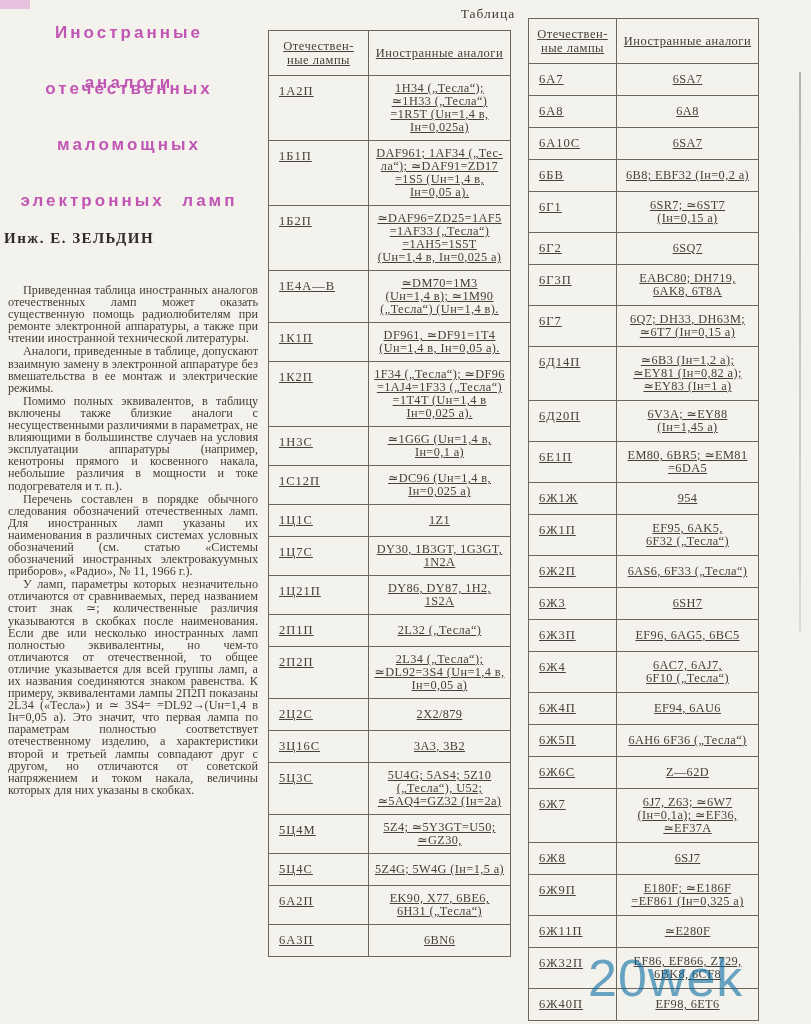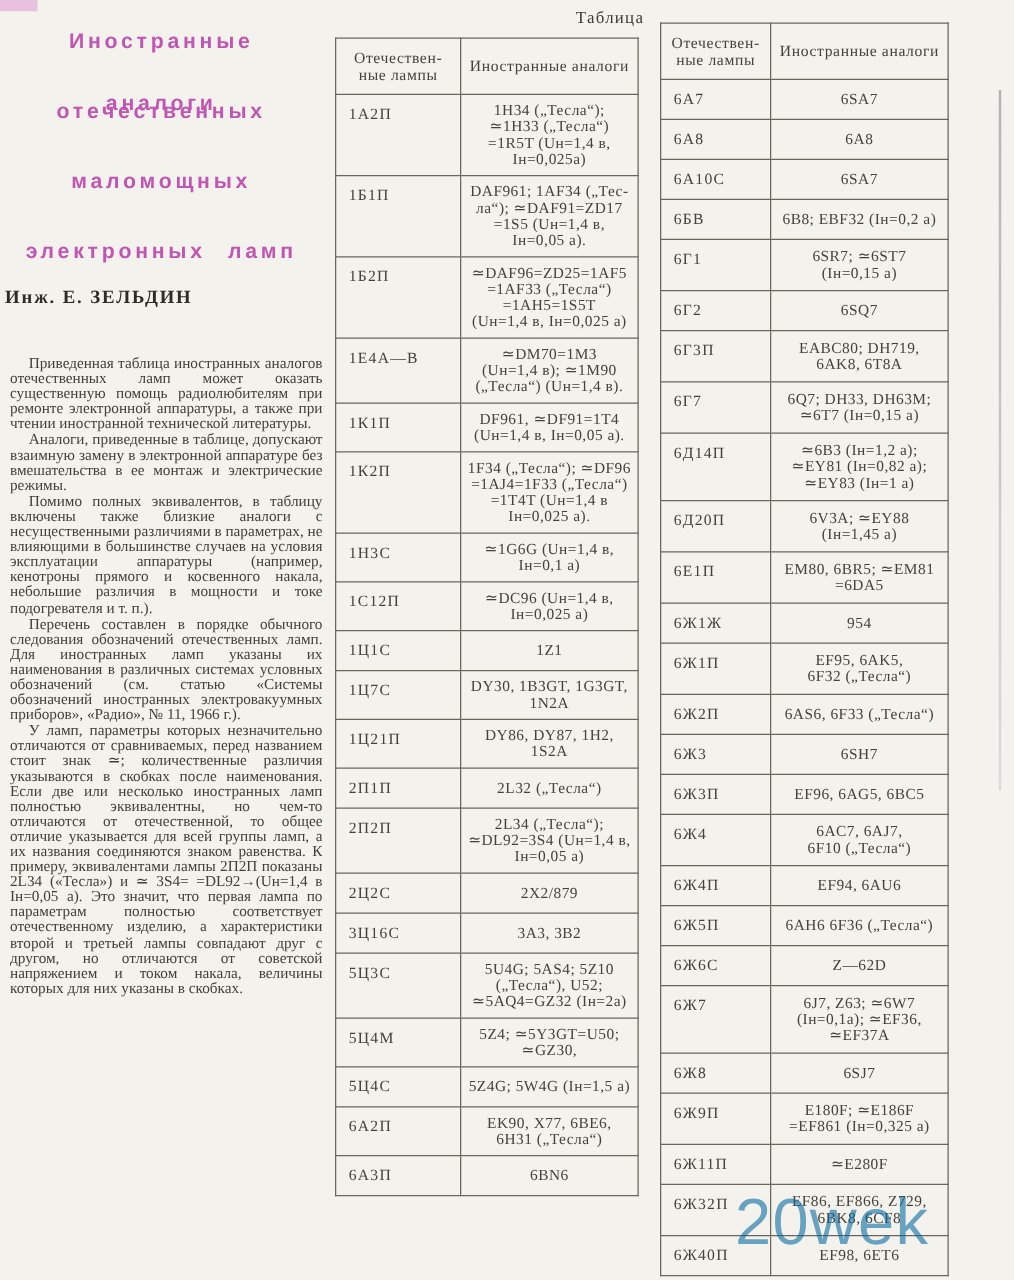--- a/index.html
+++ b/index.html
@@ -23,21 +23,21 @@
   .body-text {
     position:absolute; left:8px; top:284px; width:250px;
     font-size:12.2px; line-height:12.1px; text-align:justify; color:#423e38;
   }
   .body-text p { margin:0 0 1px 0; text-indent:15px; }
   
   .table-label {
     position:absolute; left:448px; top:6px; width:80px;
     font-size:13.5px; letter-spacing:1px; color:#3e3a34; text-align:center;
   }
-  table.tbl { position:absolute; border-collapse:collapse; color:#45413b; }
+  table.tbl { position:absolute; border-collapse:collapse; color:#45413b;text-decoration:underline; }
   .tbl th, .tbl td { border:1px solid #6b655c; }
   .tbl th {
     font-weight:normal; font-size:12.5px; letter-spacing:0.5px;
     white-space:pre-line; line-height:14px; padding:8px 3px;
   }
   .tbl td.lamp {
     text-align:left; vertical-align:top; font-size:12.5px; letter-spacing:1px;
     padding:8px 3px 8px 10px;
   }
   .tbl td.analog {

